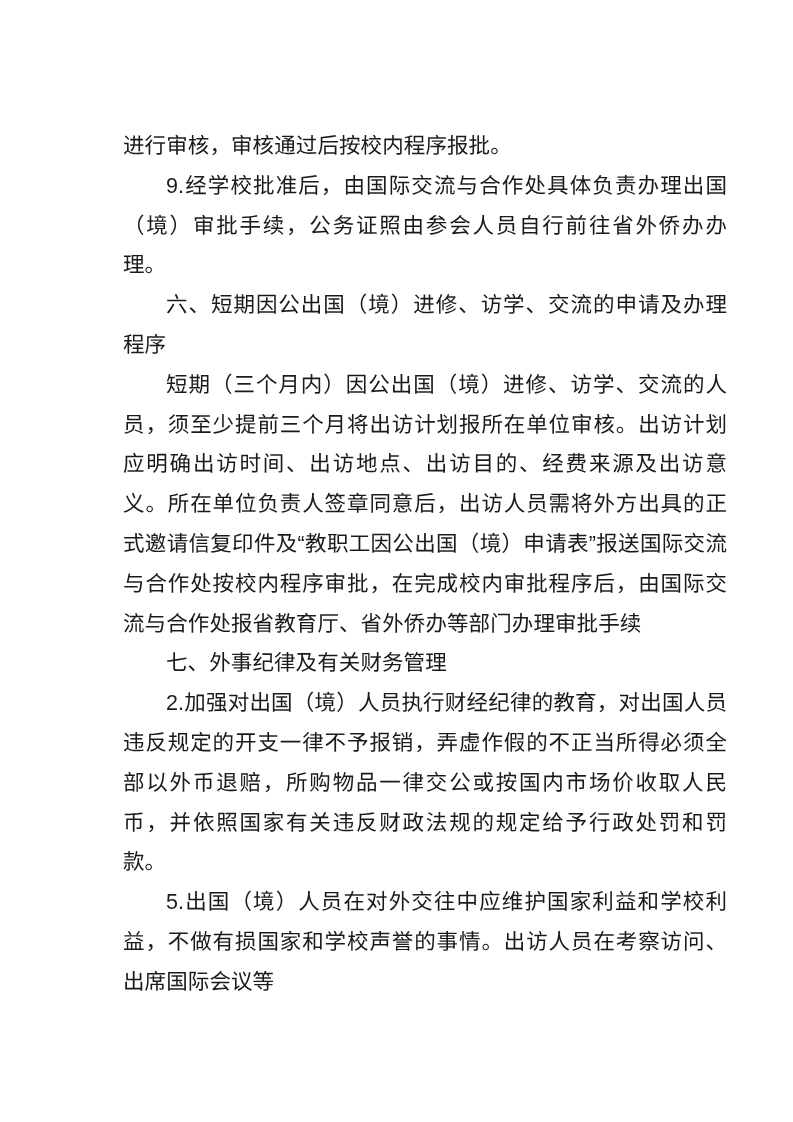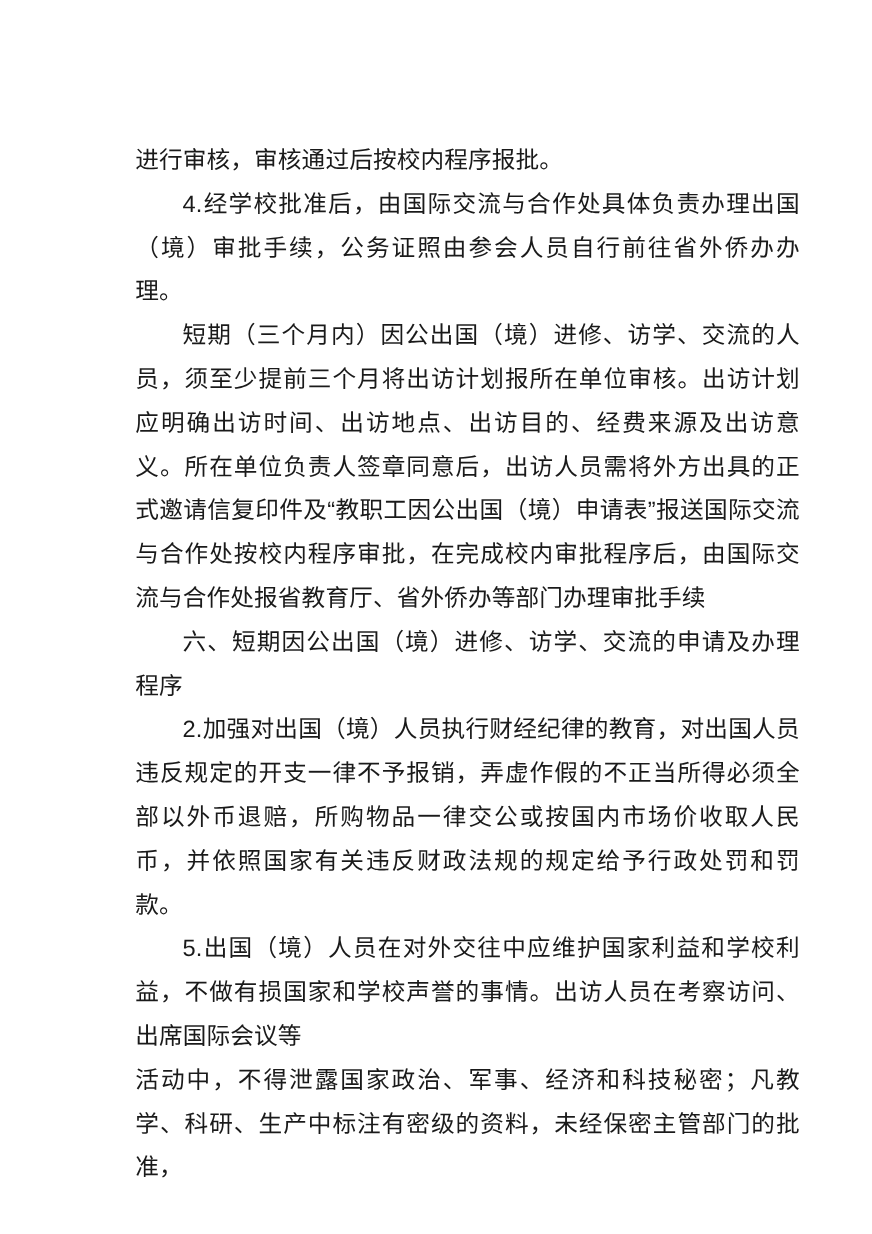--- a/index.html
+++ b/index.html
@@ -37,20 +37,20 @@
     text-indent: 2em;
   }
 </style>
 </head>
 <body>
 
 <div class="page">
   <div class="doc-body">
 
   <p>进行审核，审核通过后按校内程序报批。</p>
-      <p class="indent">4.经学校批准后，由国际交流与合作处具体负责办理出国（境）审批手续，公务证照由参会人员自行前往省外侨办办理。</p>
+      <p class="indent">9.经学校批准后，由国际交流与合作处具体负责办理出国（境）审批手续，公务证照由参会人员自行前往省外侨办办理。</p>
+      <p class="indent">六、短期因公出国（境）进修、访学、交流的申请及办理程序</p>
       <p class="indent">短期（三个月内）因公出国（境）进修、访学、交流的人员，须至少提前三个月将出访计划报所在单位审核。出访计划应明确出访时间、出访地点、出访目的、经费来源及出访意义。所在单位负责人签章同意后，出访人员需将外方出具的正式邀请信复印件及“教职工因公出国（境）申请表”报送国际交流与合作处按校内程序审批，在完成校内审批程序后，由国际交流与合作处报省教育厅、省外侨办等部门办理审批手续</p>
-      <p class="indent">六、短期因公出国（境）进修、访学、交流的申请及办理程序</p>
+      <p class="indent">七、外事纪律及有关财务管理</p>
       <p class="indent">2.加强对出国（境）人员执行财经纪律的教育，对出国人员违反规定的开支一律不予报销，弄虚作假的不正当所得必须全部以外币退赔，所购物品一律交公或按国内市场价收取人民币，并依照国家有关违反财政法规的规定给予行政处罚和罚款。</p>
       <p class="indent">5.出国（境）人员在对外交往中应维护国家利益和学校利益，不做有损国家和学校声誉的事情。出访人员在考察访问、出席国际会议等</p>
-      <p>活动中，不得泄露国家政治、军事、经济和科技秘密；凡教学、科研、生产中标注有密级的资料，未经保密主管部门的批准，</p>
     </div>
 </div>
 
 </body></html>

